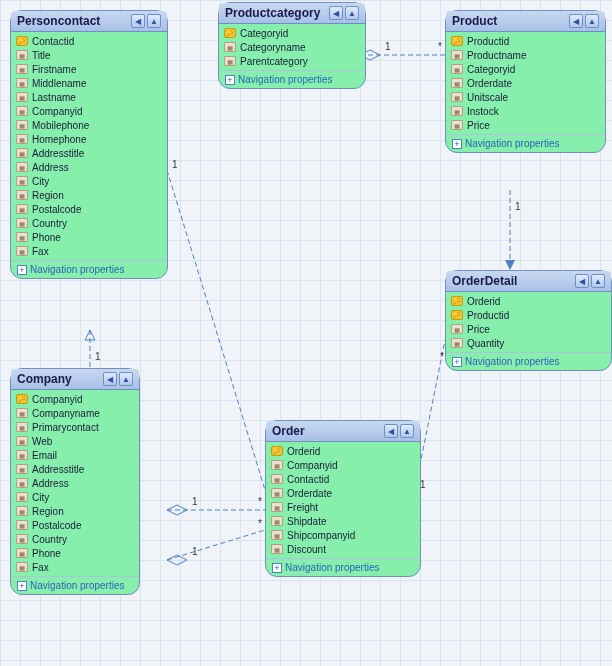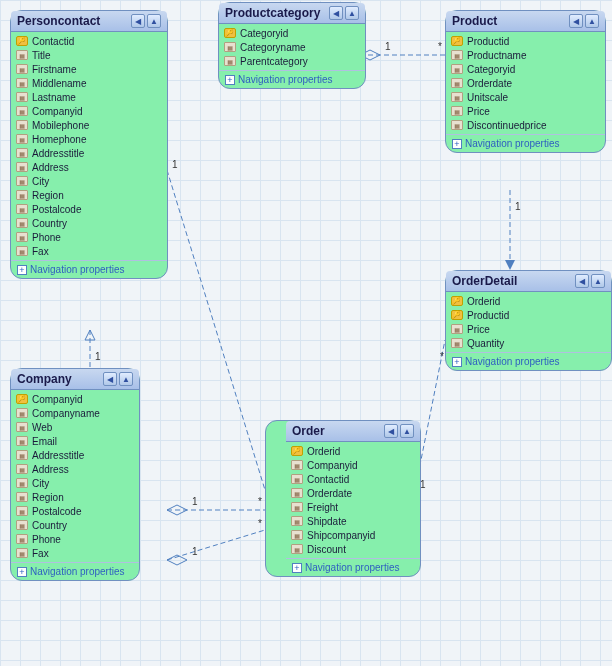--- a/index.html
+++ b/index.html
@@ -369,27 +369,27 @@
     <div class="field-row">
       <div class="field-icon">
           <div class="field-icon-table">▦</div>
         </div>
       <span class="field-name">Unitscale</span>
     </div>
     <div class="field-row">
       <div class="field-icon">
           <div class="field-icon-table">▦</div>
         </div>
+      <span class="field-name">Instock</span>
+    </div>
+    <div class="field-row">
+      <div class="field-icon">
+          <div class="field-icon-table">▦</div>
+        </div>
       <span class="field-name">Price</span>
-    </div>
-    <div class="field-row">
-      <div class="field-icon">
-          <div class="field-icon-table">▦</div>
-        </div>
-      <span class="field-name">Discontinuedprice</span>
     </div>
   </div>
   <div class="nav-properties">
     <div class="nav-plus">+</div>
     <span>Navigation properties</span>
   </div>
 </div>
 
 <div class="entity-box" style="left:445px; top:270px; width:167px;">
   <div class="entity-header">
@@ -449,20 +449,26 @@
     <div class="field-row">
       <div class="field-icon">
           <div class="field-icon-table">▦</div>
         </div>
       <span class="field-name">Companyname</span>
     </div>
     <div class="field-row">
       <div class="field-icon">
           <div class="field-icon-table">▦</div>
         </div>
+      <span class="field-name">Primarycontact</span>
+    </div>
+    <div class="field-row">
+      <div class="field-icon">
+          <div class="field-icon-table">▦</div>
+        </div>
       <span class="field-name">Web</span>
     </div>
     <div class="field-row">
       <div class="field-icon">
           <div class="field-icon-table">▦</div>
         </div>
       <span class="field-name">Email</span>
     </div>
     <div class="field-row">
       <div class="field-icon">
@@ -512,21 +518,21 @@
         </div>
       <span class="field-name">Fax</span>
     </div>
   </div>
   <div class="nav-properties">
     <div class="nav-plus">+</div>
     <span>Navigation properties</span>
   </div>
 </div>
 
-<div class="entity-box" style="left:265px; top:420px; width:156px;padding-left:20px;">
+<div class="entity-box" style="left:265px; top:420px; width:156px;">
   <div class="entity-header">
     <span class="entity-title">Order</span>
     <div class="header-icons">
       <div class="header-icon">◀</div>
       <div class="header-icon">▲</div>
     </div>
   </div>
   <div class="entity-fields">
     <div class="field-row">
       <div class="field-icon">

